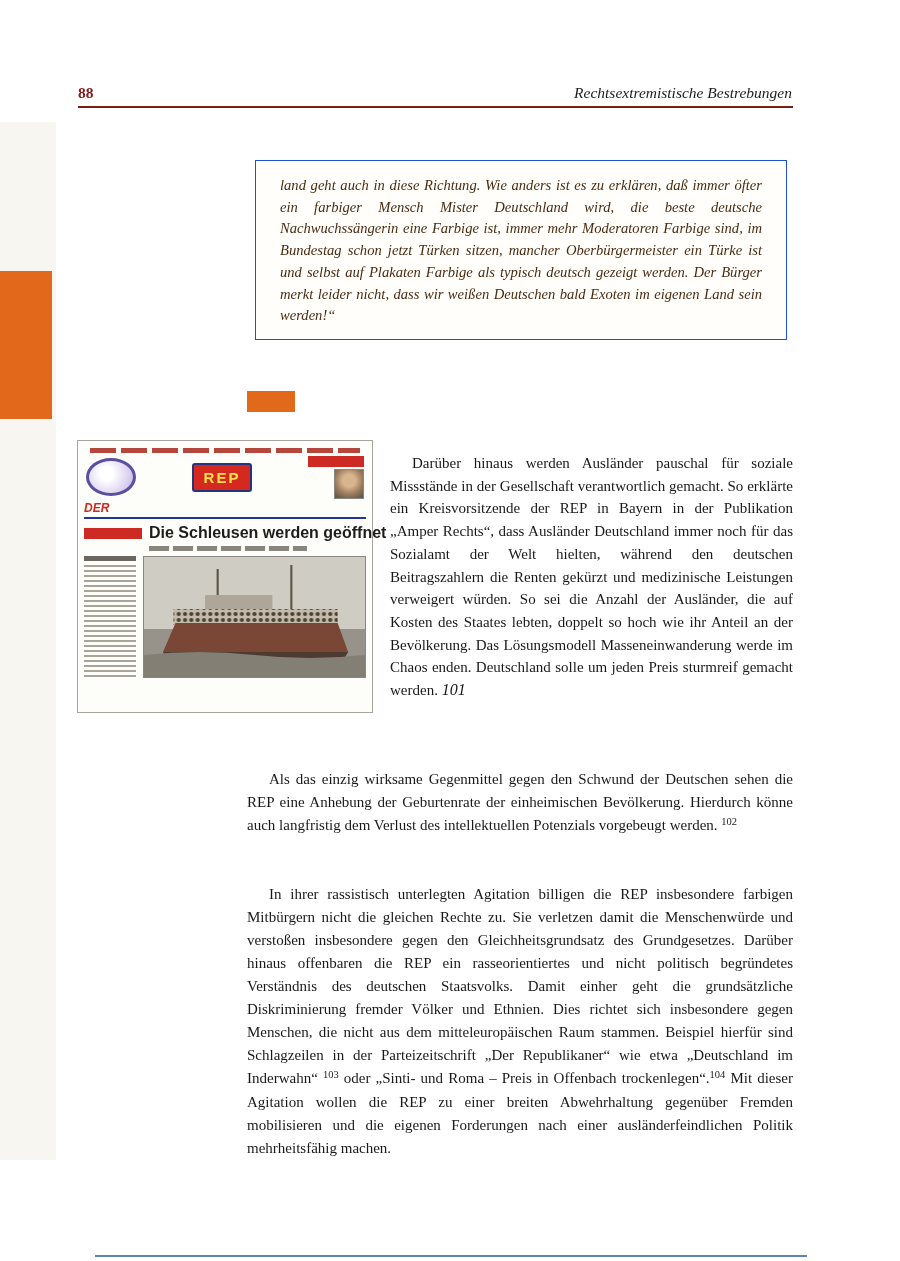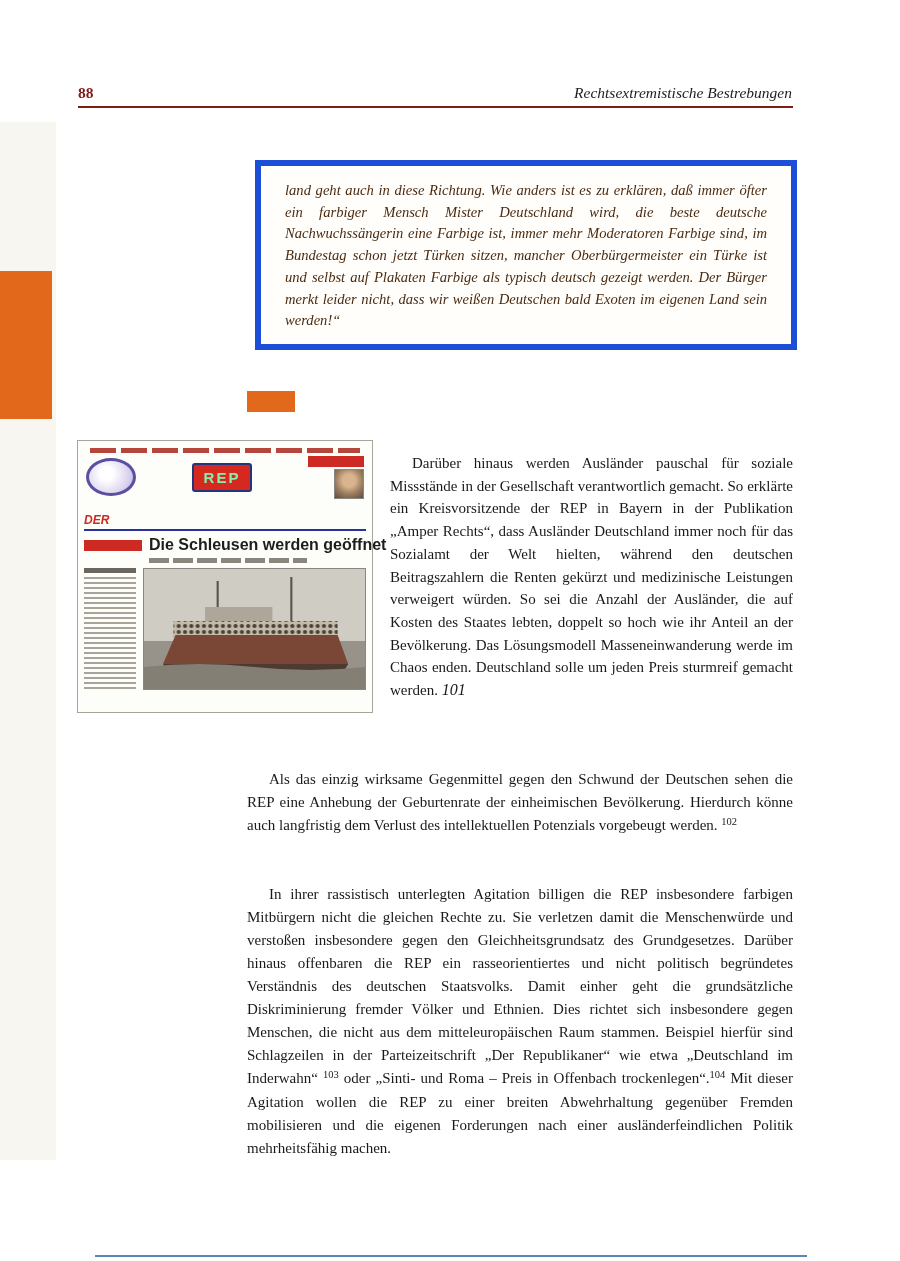--- a/index.html
+++ b/index.html
@@ -11,46 +11,46 @@
   .side-strip{position:absolute;left:0;top:122px;width:56px;height:1038px;background:#f7f6f0;}
   .accent-bar{position:absolute;left:0;top:271px;width:52px;height:148px;background:#e2691c;}
   .pagenum{position:absolute;left:78px;top:84px;font-size:15.5px;font-weight:bold;color:#7f1d1d;}
   .header-title{position:absolute;right:108px;top:84px;font-size:15.5px;font-style:italic;color:#1d1d1d;margin-left:24px;}
   .header-rule{position:absolute;left:78px;top:106px;width:715px;height:2px;background:#7d1f10;}
   .bottom-rule{position:absolute;left:95px;top:1255px;width:712px;height:2px;background:#5b87b8;}
 
   
   .quote-box{
     position:absolute;left:255px;top:160px;width:482px;
-    border:6px solid #1d4ed8;background:#fffefb;
+    border:1px solid #1d4ed8;background:#fffefb;
     padding:14px 24px 12px 24px;
     font-style:italic;font-size:14.6px;line-height:21.7px;color:#4a2b12;
     text-align:justify;hyphens:auto;
   }
   .quote-source{text-indent:20px;}
   .quote-corner{position:absolute;left:247px;top:391px;width:48px;height:21px;background:#e2691c;}
 
   
   .np{
     position:absolute;left:77px;top:440px;width:282px;height:259px;
     border:1px solid #a8a49c;background:#fdfdfa;padding:6px;
     font-family:"Liberation Sans", sans-serif;
   }
   .np-topline{height:5px;margin:1px 6px 4px 6px;
     background:repeating-linear-gradient(to right,#b5463c 0 26px,transparent 26px 31px);}
   .np-logos{display:flex;align-items:center;height:40px;padding:0 2px;}
   .np-oval{width:44px;height:32px;border-radius:50%;border:3px solid #5a4fa0;
     background:radial-gradient(circle at 40% 40%, #ffffff 20%, #d9cfee 70%, #b4a6dd 100%);}
-  .np-rep{margin:0 auto;background:#d5281e;color:#86efac;font-weight:bold;font-size:15px;
+  .np-rep{margin:0 auto;background:#d5281e;color:#fde047;font-weight:bold;font-size:15px;
     letter-spacing:2px;padding:4px 10px;border:2px solid #23357f;border-radius:3px;}
   .np-right{display:flex;flex-direction:column;align-items:flex-end;gap:2px;}
   .np-redbox{width:56px;height:11px;background:#cc2a22;}
   .np-portrait{width:28px;height:28px;border:1px solid #8b877e;
     background:radial-gradient(circle at 50% 38%, #d8b58f 28%, #9a7a5c 62%, #565046 100%);}
-  .np-masthead{display:flex;align-items:baseline;gap:4px;margin-top:16px;}
+  .np-masthead{display:flex;align-items:baseline;gap:4px;margin-top:4px;}
   .np-der{color:#cc2a22;font-style:italic;font-weight:bold;font-size:12px;}
   .np-title{color:#24349c;font-weight:bold;font-size:26px;letter-spacing:0.5px;
     text-shadow:1px 1px 0 #9aa6d6;white-space:nowrap;}
   .np-rule{height:2px;background:#24349c;margin:2px 0 5px 0;}
   .np-headrow{display:flex;align-items:center;gap:7px;}
   .np-tag{width:58px;height:11px;background:#cc2a22;flex:0 0 auto;}
   .np-headline{font-weight:bold;font-size:16px;color:#1d1d1d;white-space:nowrap;}
   .np-subline{margin:4px 0 5px 65px;height:5px;width:158px;
     background:repeating-linear-gradient(to right,#8a867e 0 20px,transparent 20px 24px);}
   .np-body{display:flex;gap:7px;}

